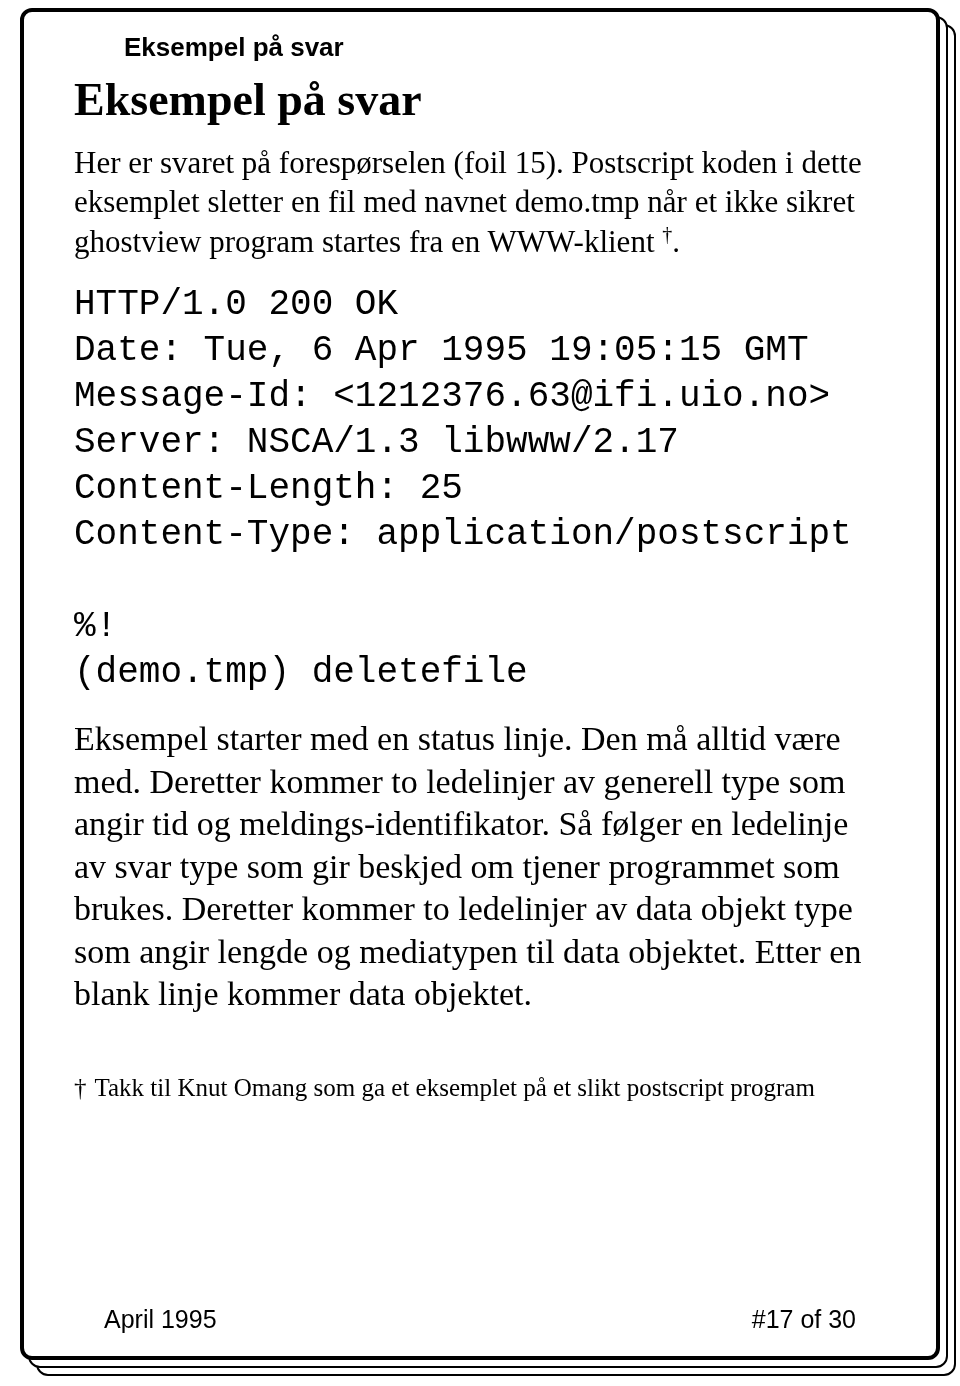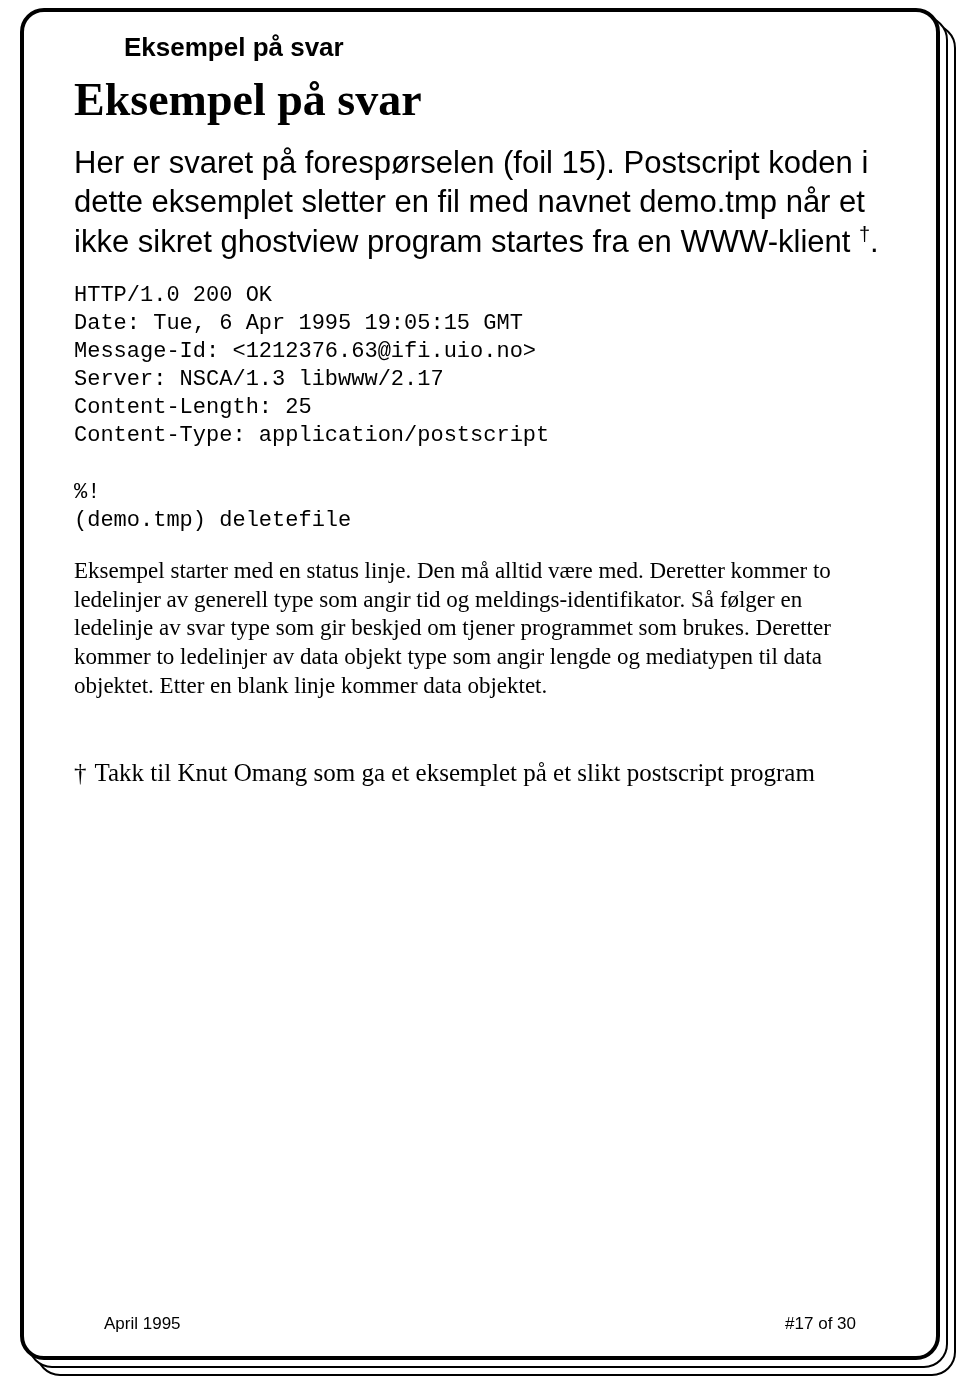--- a/index.html
+++ b/index.html
@@ -18,21 +18,21 @@
       position: absolute;
       top: 8px;
       left: 20px;
       width: 920px;
       height: 1360px;
     }
     .card {
       position: absolute;
       background: #ffffff;
       border: 4px solid #000000;
-      border-radius: 24px;
+      border-radius: 12px;
     }
     .card.back2 {
       top: 16px;
       left: 16px;
       width: 920px;
       height: 1352px;
       border-width: 2px;
     }
     .card.back1 {
       top: 8px;
@@ -55,39 +55,39 @@
       margin-left: 50px;
       margin-bottom: 10px;
     }
     .main-title {
       font-family: Georgia, 'Times New Roman', serif;
       font-weight: bold;
       font-size: 46px;
       margin-bottom: 18px;
     }
     .intro-text {
-      font-family: Liberation Sans, sans-serif;
+      font-family: Liberation Serif, serif;
       font-size: 31px;
       line-height: 1.25;
       margin-bottom: 20px;
     }
     .dagger {
       font-size: 20px;
       vertical-align: super;
     }
     .code-block {
       font-family: 'Courier New', Courier, monospace;
-      font-size: 22px;
+      font-size: 36px;
       line-height: 1.28;
       white-space: pre;
       margin-bottom: 22px;
     }
     .body-text {
       font-family: Georgia, 'Times New Roman', serif;
-      font-size: 23px;
+      font-size: 34px;
       line-height: 1.25;
       margin-bottom: 56px;
     }
     .footnote {
       font-family: Georgia, 'Times New Roman', serif;
       font-size: 25px;
       line-height: 1.3;
       margin-top: 30px;
       display: flex;
     }
@@ -95,21 +95,21 @@
       margin-right: 8px;
     }
     .footer {
       position: absolute;
       bottom: 22px;
       left: 80px;
       right: 80px;
       display: flex;
       justify-content: space-between;
       font-family: Arial, Helvetica, sans-serif;
-      font-size: 17px;
+      font-size: 25px;
       gap: 14px;
     }
   </style>
 </head>
 <body>
 
 <div class="card-stack">
   <div class="card back2"></div>
   <div class="card back1"></div>
   <div class="card front">

